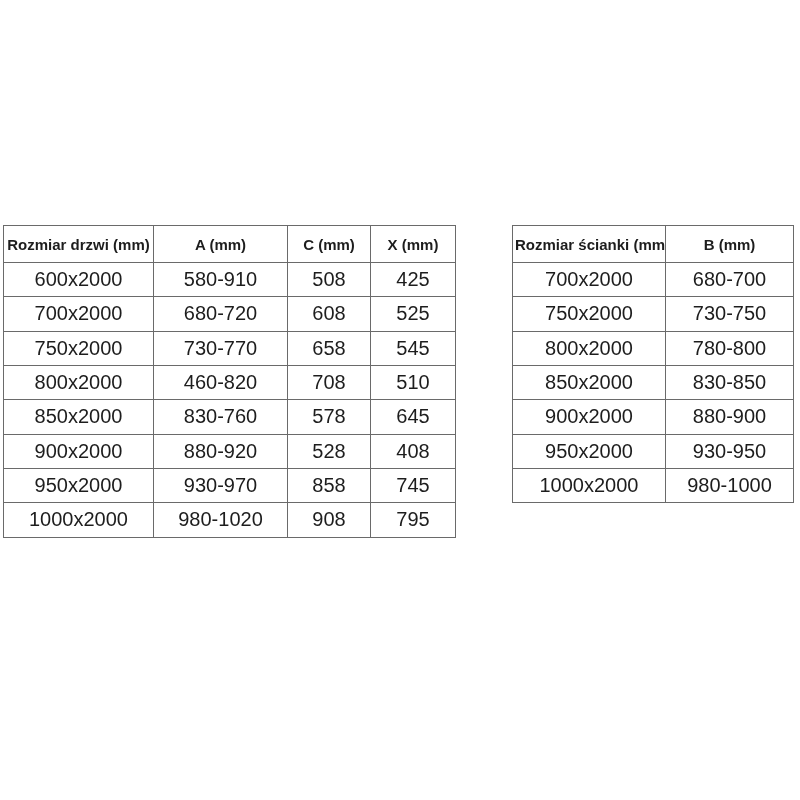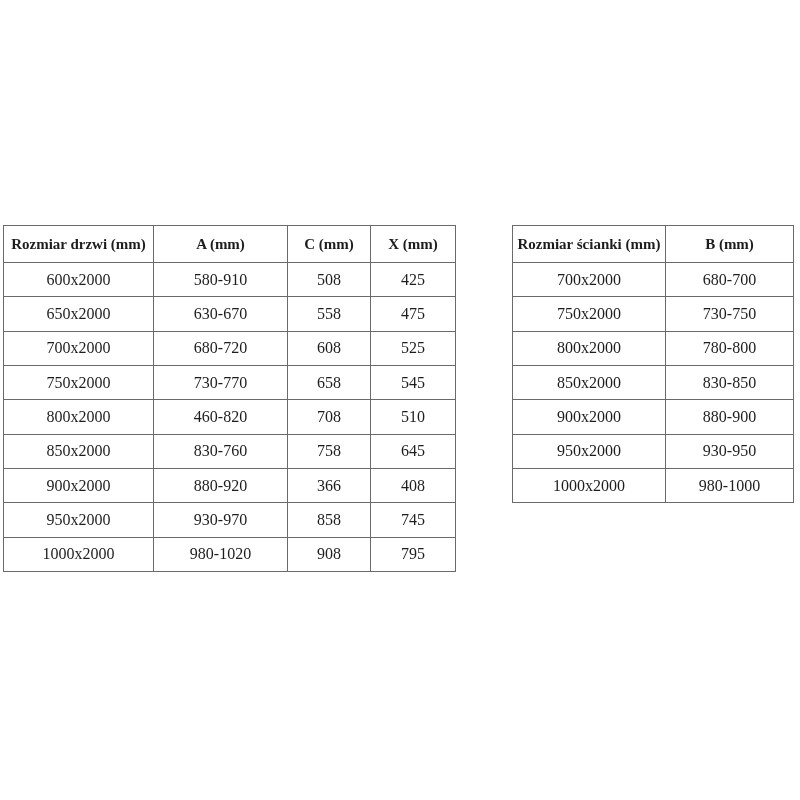--- a/index.html
+++ b/index.html
@@ -5,21 +5,21 @@
   html, body {
     margin: 0;
     padding: 0;
     background: #ffffff;
   }
   .canvas {
     position: relative;
     width: 800px;
     height: 800px;
     background: var(--bg, #ffffff);
-    font-family: Liberation Serif, serif;
+    font-family: Liberation Sans, sans-serif;
     color: var(--text, #1d1d1d);
   }
   table.spec-table {
     position: absolute;
     top: 225px;
     border-collapse: collapse;
     table-layout: fixed;
     background: #ffffff;
   }
   table.spec-table th,
@@ -31,21 +31,21 @@
     overflow: hidden;
     white-space: nowrap;
   }
   table.spec-table thead tr { height: 37px; }
   table.spec-table tbody tr { height: 34.33px; }
   table.spec-table th {
     font-size: 15px;
     font-weight: bold;
   }
   table.spec-table td {
-    font-size: 16px;
+    font-size: 20px;
     font-weight: normal;
   }
   
   table.doors-table { left: 3px; width: 452px; }
   table.doors-table col:nth-child(1) { width: 150px; }
   table.doors-table col:nth-child(2) { width: 134px; }
   table.doors-table col:nth-child(3) { width: 83px; }
   table.doors-table col:nth-child(4) { width: 85px; }
   
   table.walls-table { left: 512px; width: 281px; }
@@ -73,53 +73,47 @@
         </tr>
       </thead>
     <tbody>
         <tr>
           <td>600x2000</td>
           <td>580-910</td>
           <td>508</td>
           <td>425</td>
         </tr>
         <tr>
-          <td>650x2000</td>
-          <td>630-670</td>
-          <td>558</td>
-          <td>475</td>
-        </tr>
-        <tr>
           <td>700x2000</td>
           <td>680-720</td>
           <td>608</td>
           <td>525</td>
         </tr>
         <tr>
           <td>750x2000</td>
           <td>730-770</td>
           <td>658</td>
           <td>545</td>
         </tr>
         <tr>
           <td>800x2000</td>
           <td>460-820</td>
           <td>708</td>
           <td>510</td>
         </tr>
         <tr>
           <td>850x2000</td>
           <td>830-760</td>
-          <td>758</td>
+          <td>578</td>
           <td>645</td>
         </tr>
         <tr>
           <td>900x2000</td>
           <td>880-920</td>
-          <td>366</td>
+          <td>528</td>
           <td>408</td>
         </tr>
         <tr>
           <td>950x2000</td>
           <td>930-970</td>
           <td>858</td>
           <td>745</td>
         </tr>
         <tr>
           <td>1000x2000</td>

